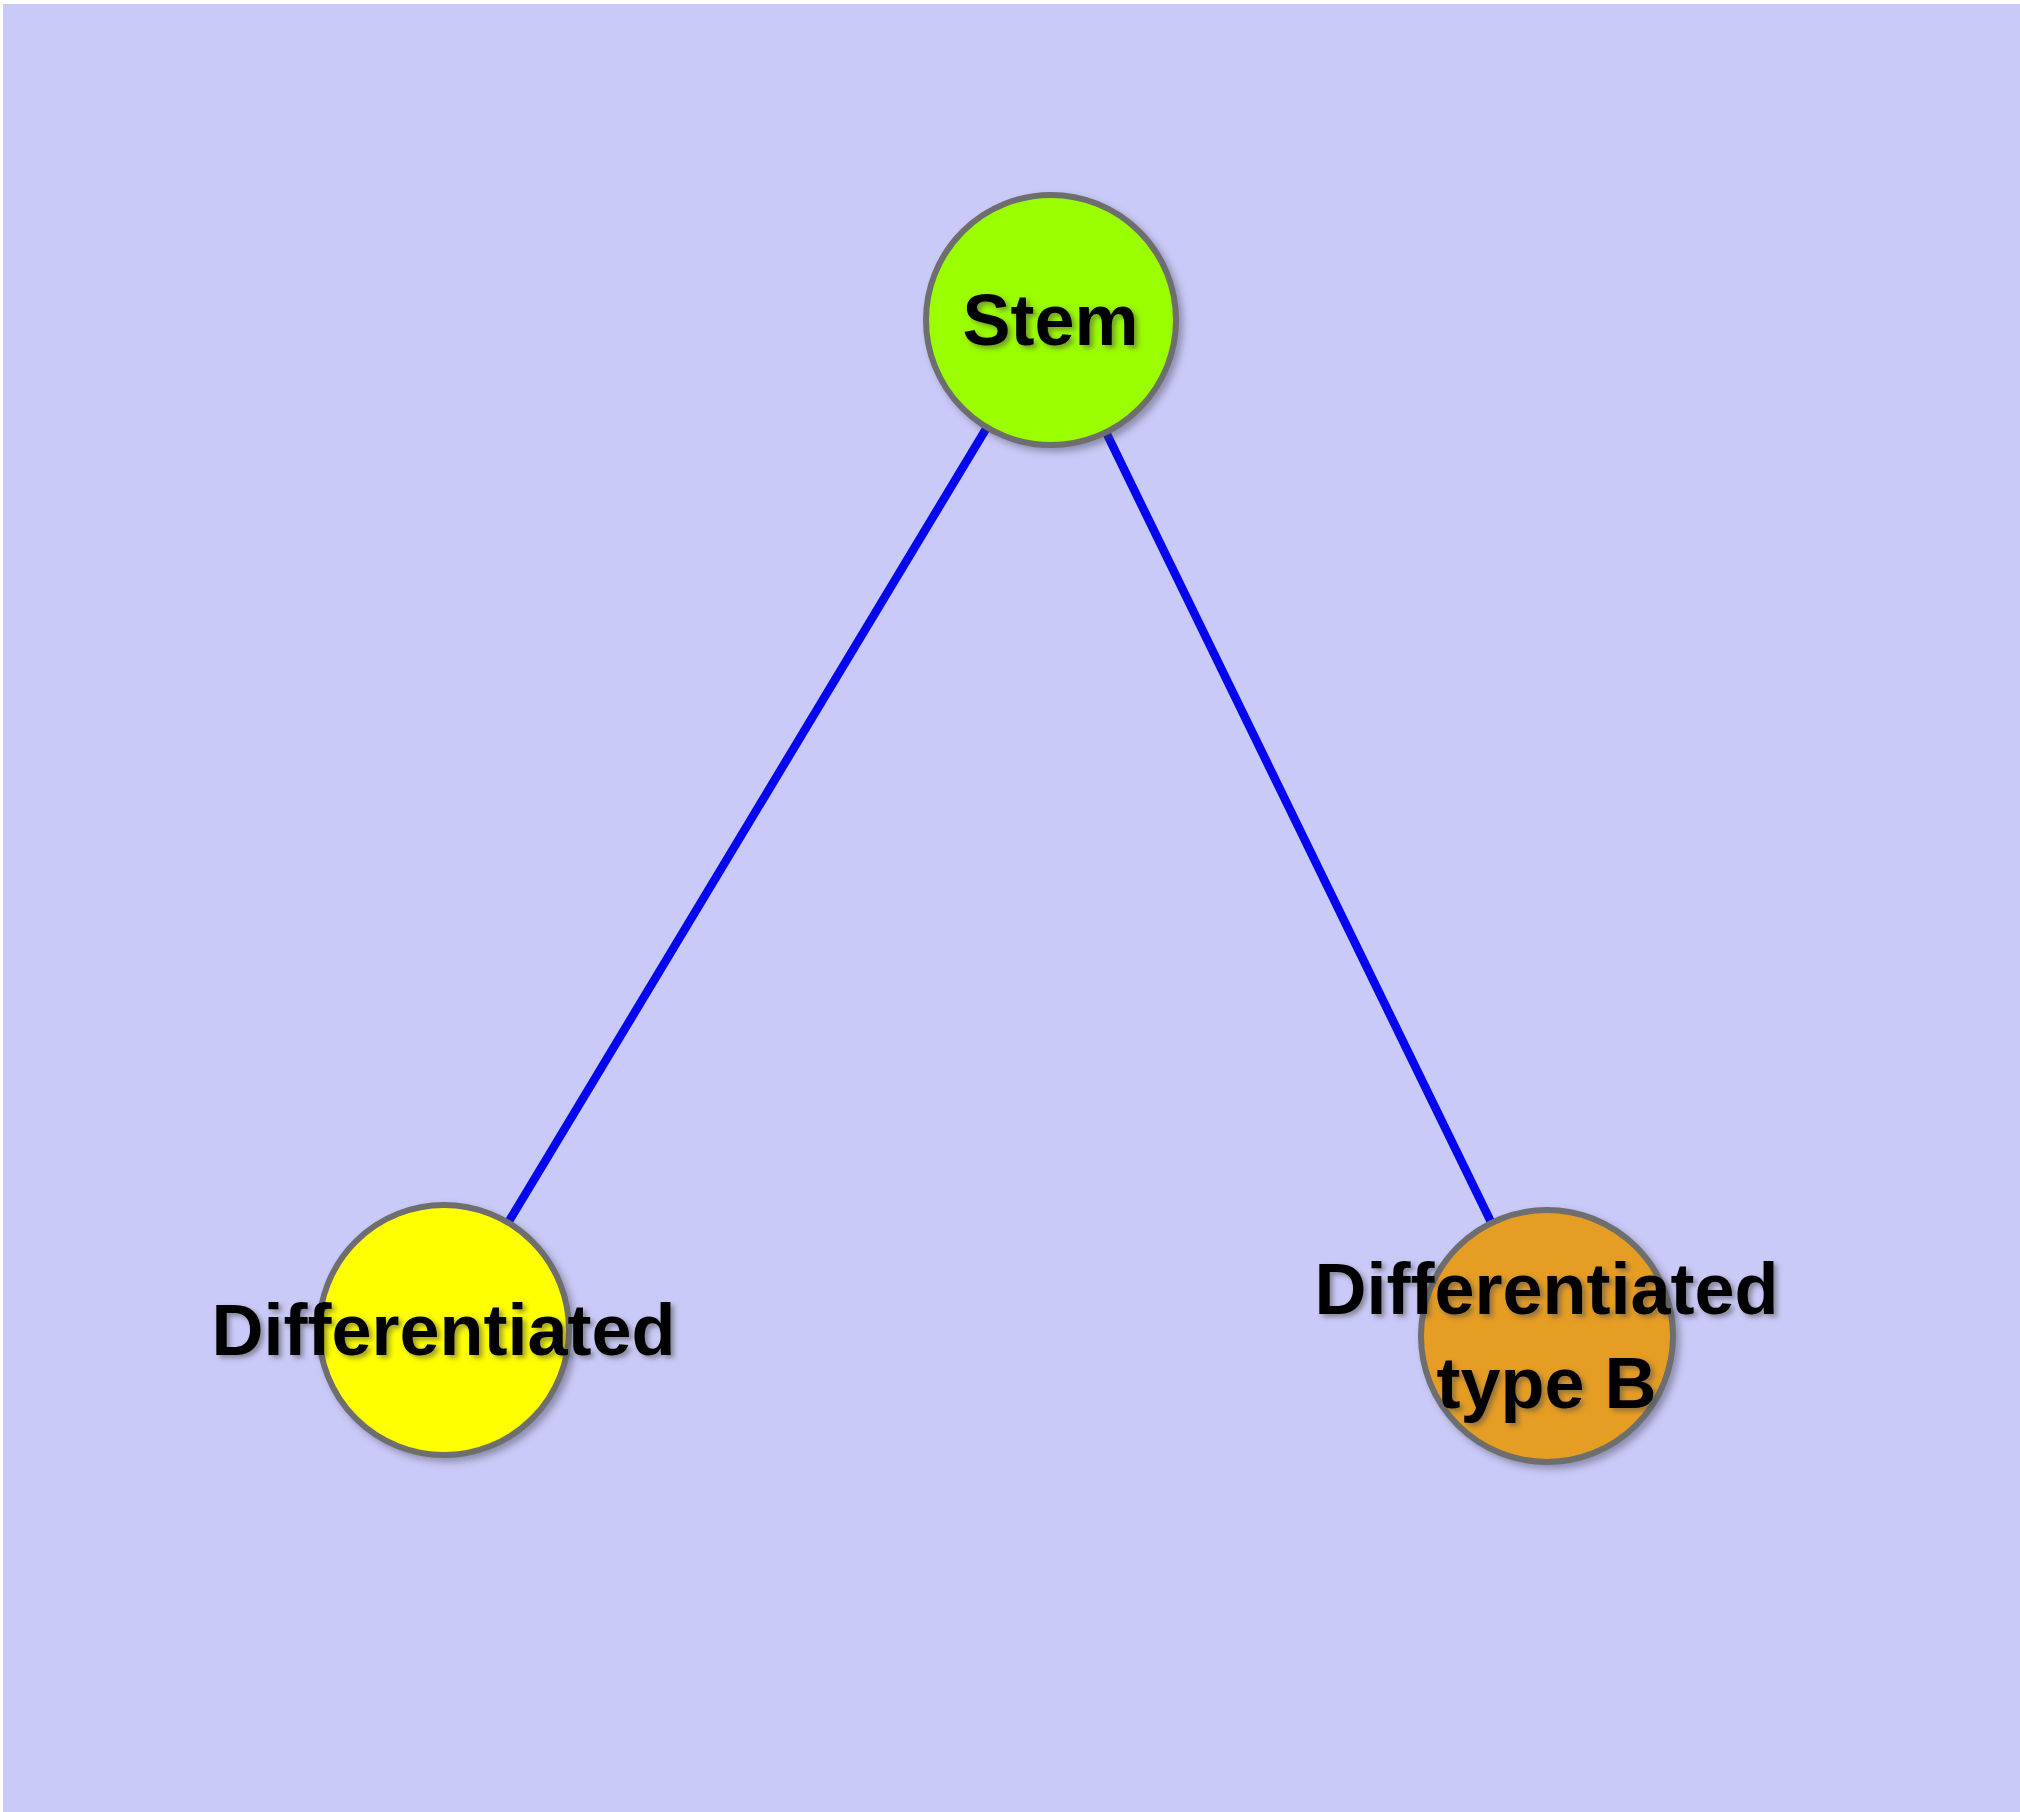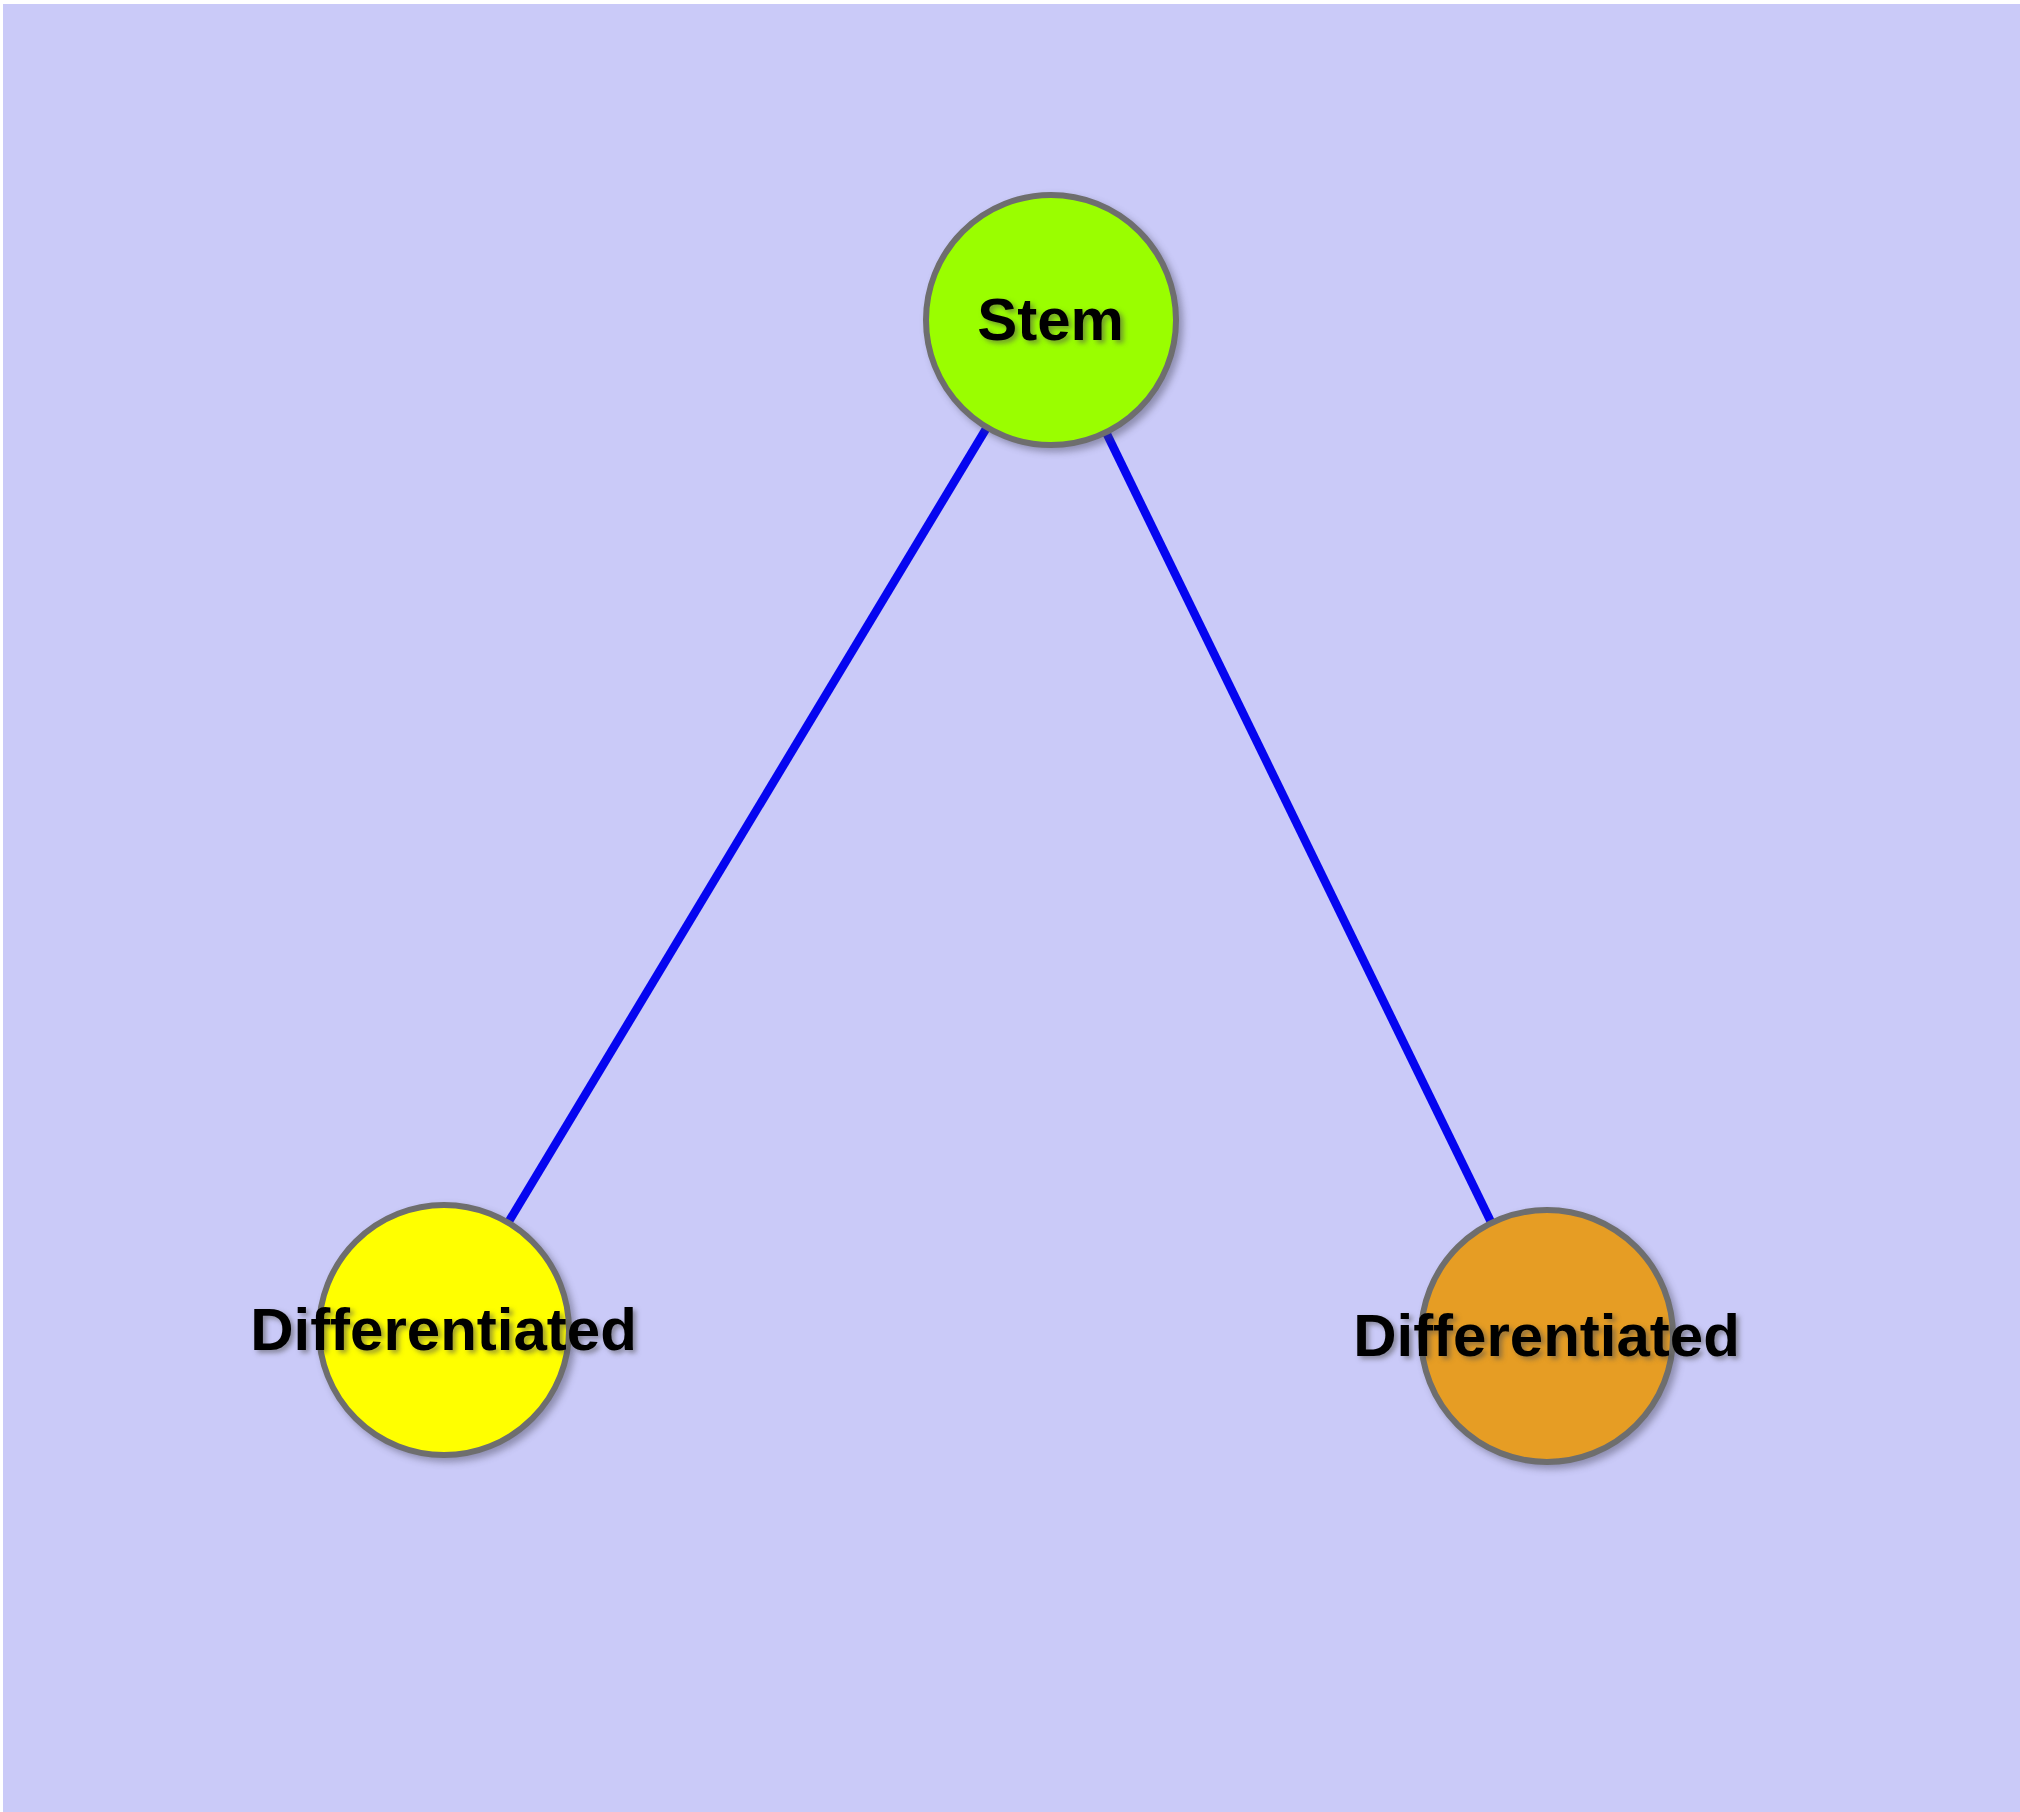--- a/index.html
+++ b/index.html
@@ -36,21 +36,21 @@
     cursor: pointer;
   }
   .node-label {
     position: absolute;
     left: 50%;
     top: 50%;
     transform: translate(-50%, -50%);
     text-align: center;
     white-space: nowrap;
     font-weight: bold;
-    font-size: 60px;
+    font-size: 72px;
     line-height: 94px;
     color: #000000;
     text-shadow: 3.4px 3.4px 5.1px rgba(80, 80, 80, 0.55);
     z-index: 3;
     pointer-events: none;
   }
   .node-label .label-line {
     display: block;
   }
 </style>
@@ -72,17 +72,18 @@
 
   <div class="node" style="left: 313px; top: 1198px; width: 256px; height: 256px; background: rgb(255, 255, 0); border: 6px solid rgb(110, 110, 110);">
     <div class="node-label">
       <span class="label-line">Differentiated</span>
     </div>
   </div>
 
   <div class="node" style="left: 1415px; top: 1203px; width: 258px; height: 258px; background: rgb(230, 157, 36); border: 6px solid rgb(110, 110, 110);">
     <div class="node-label">
       <span class="label-line">Differentiated</span>
+      <span class="label-line">type B</span>
     </div>
   </div>
 
 </div>
 
 
 </body></html>

